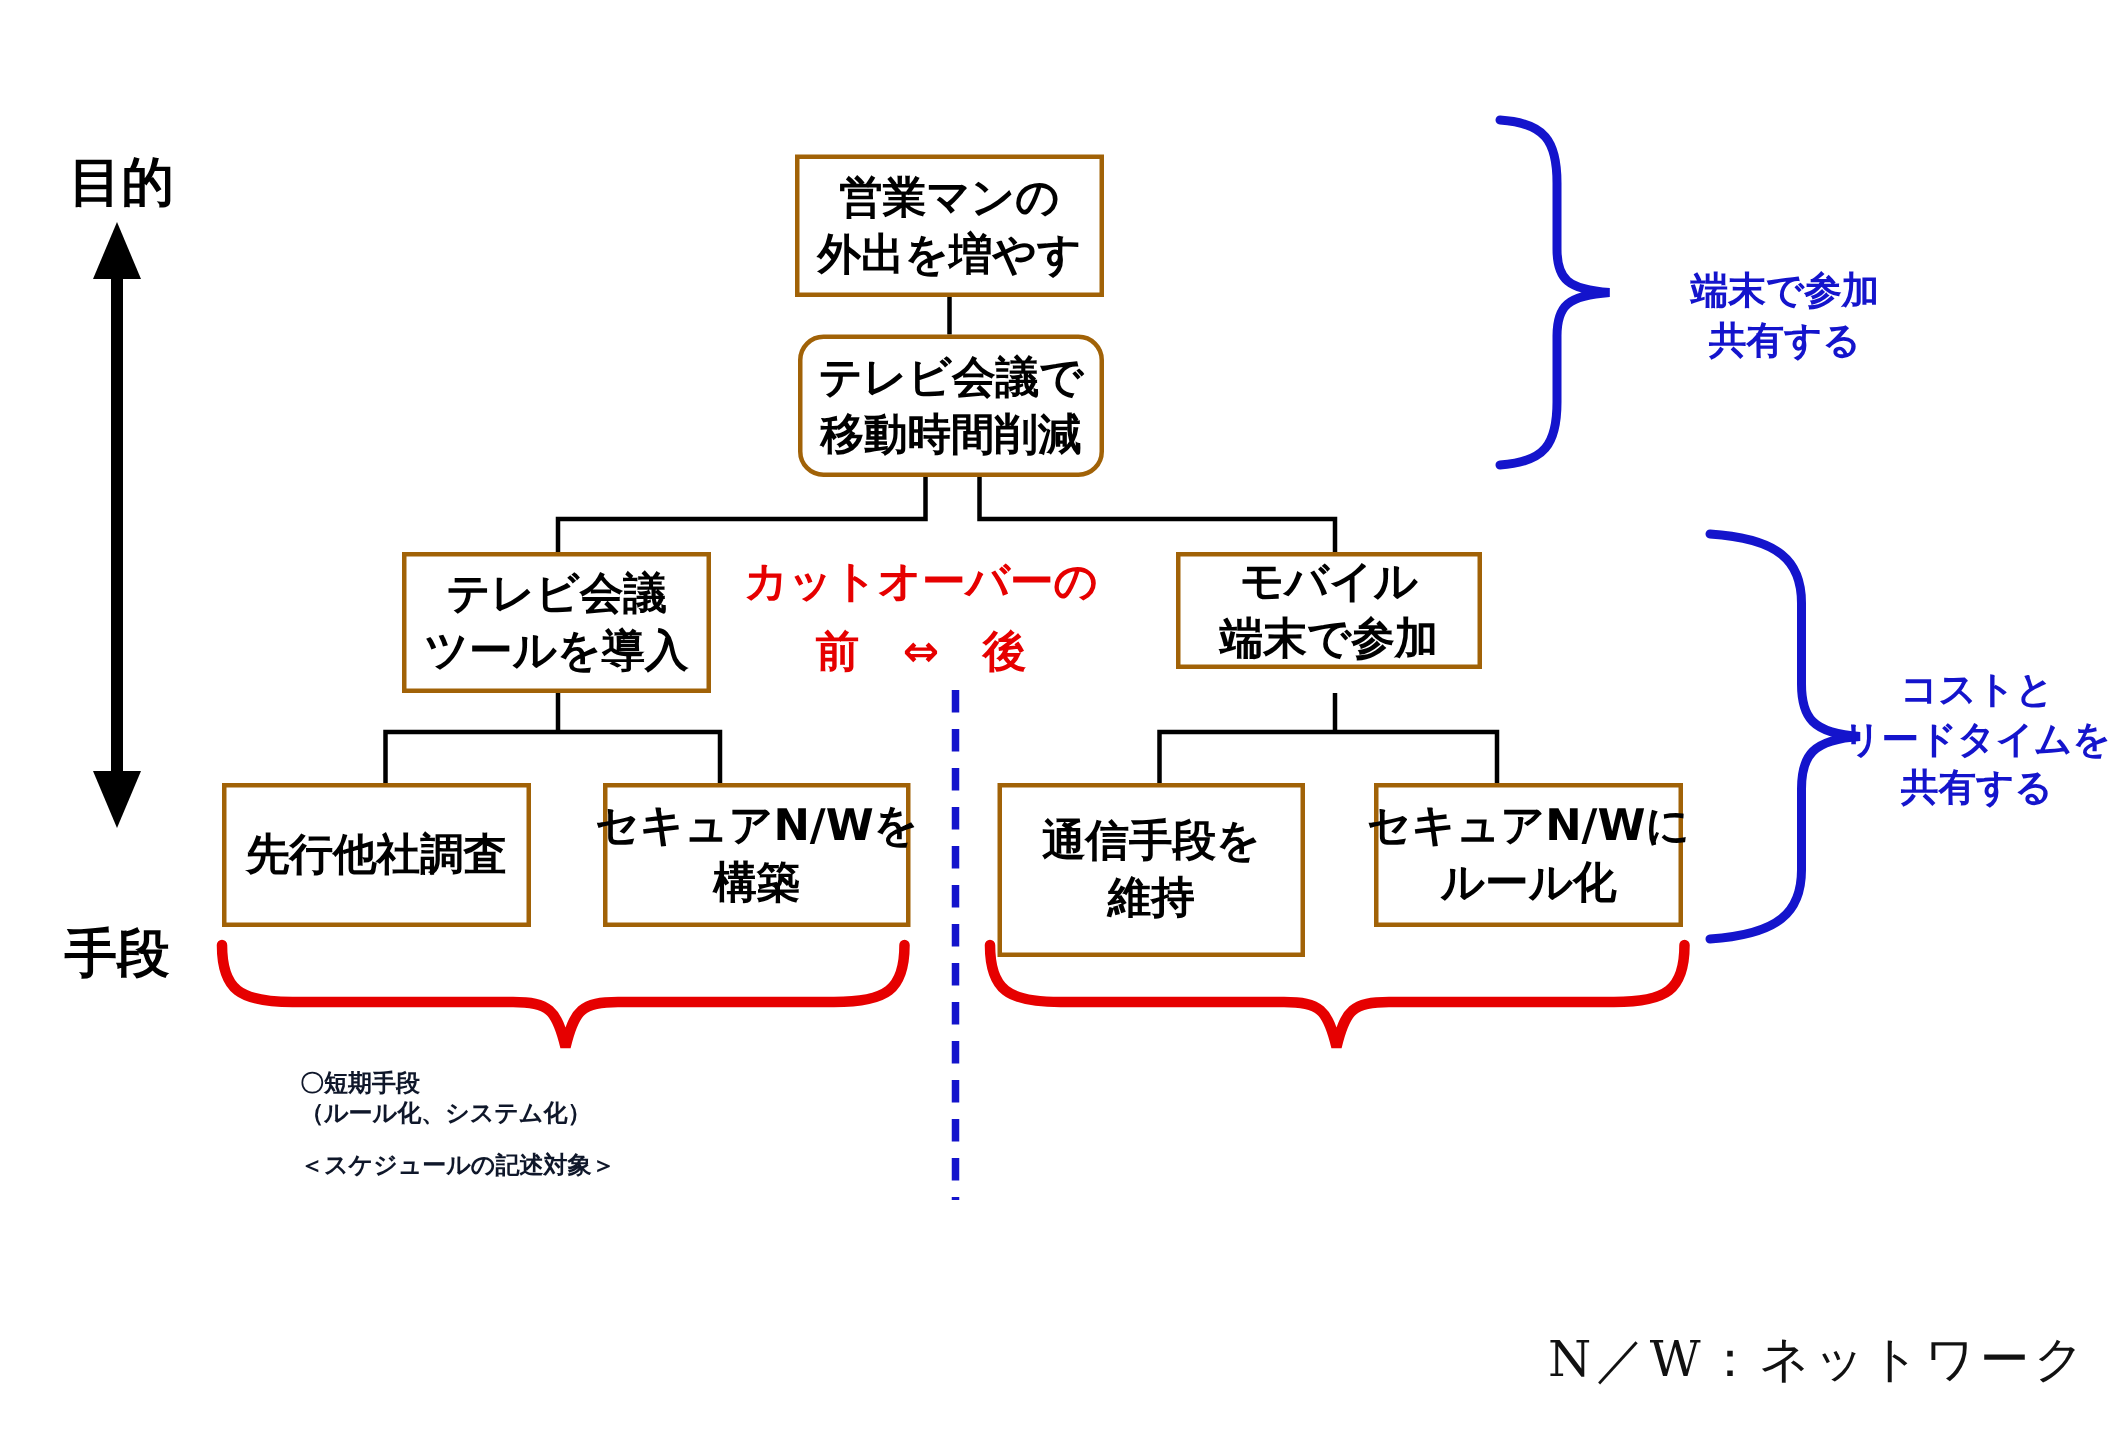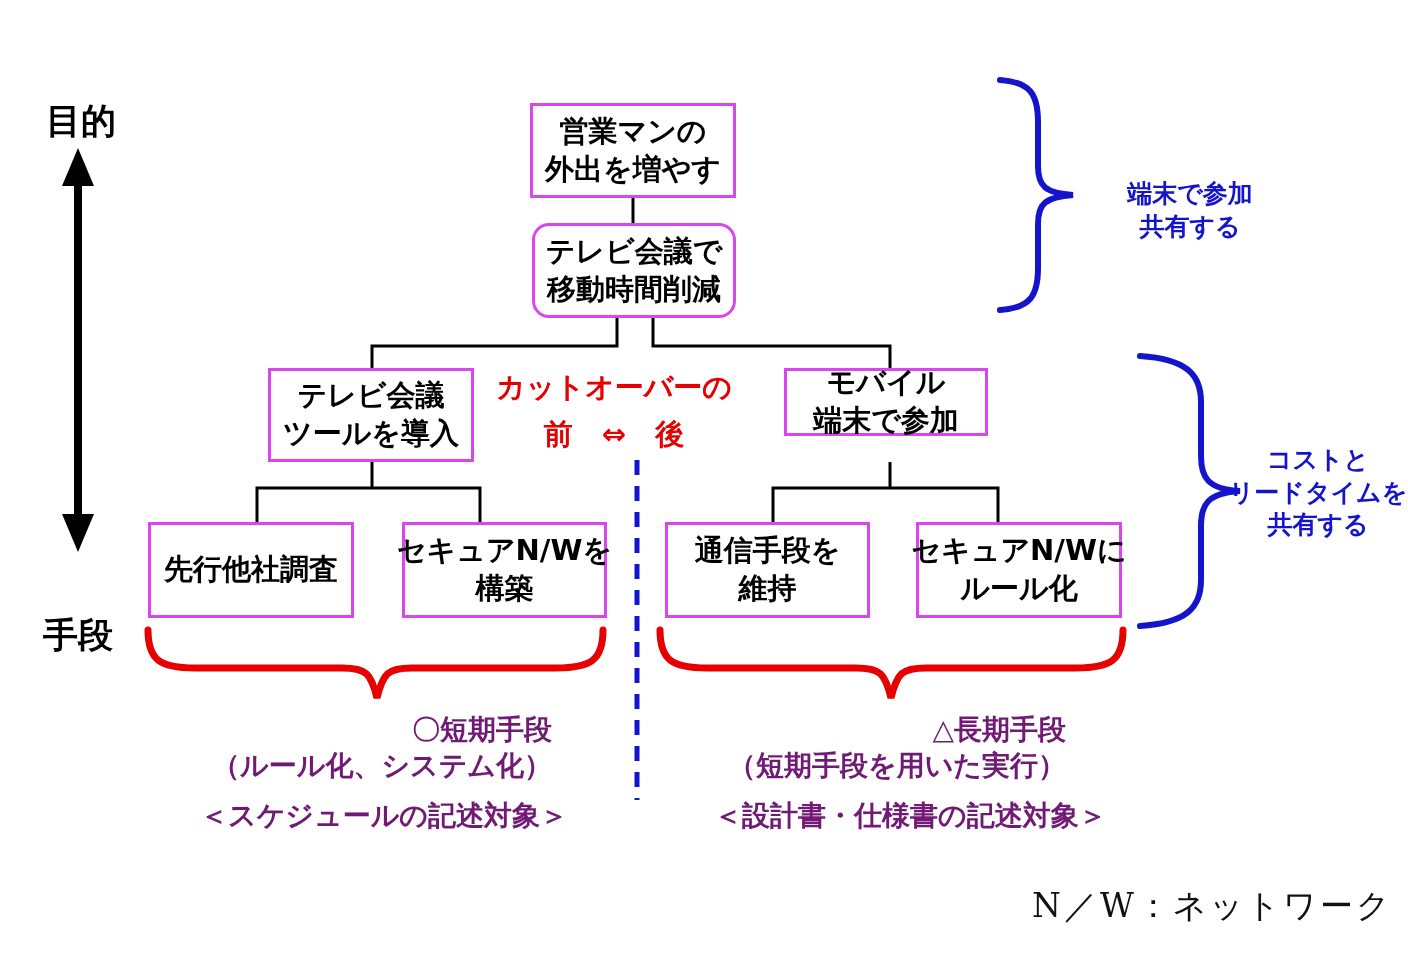--- a/index.html
+++ b/index.html
@@ -8,21 +8,21 @@
     width:1408px;height:965px;
     background:#ffffff;
     font-family:"DejaVu Sans",sans-serif;
     overflow:hidden;
   }
   #lines{position:absolute;left:0;top:0;z-index:1;}
   .node{
     position:absolute;
     box-sizing:border-box;
     background:#ffffff;
-    border:3px solid #d946ef;
+    border:3px solid #a16207;
     display:flex;flex-direction:column;
     align-items:center;justify-content:center;
     font-weight:bold;font-size:29px;line-height:1.3;
     text-align:center;color:#000000;
     z-index:2;white-space:nowrap;
   }
   .axis-label{
     position:absolute;z-index:2;
     font-weight:bold;font-size:35px;color:#000000;
     white-space:nowrap;
@@ -32,22 +32,22 @@
     font-weight:bold;font-size:29px;line-height:1.62;
     color:#e60000;text-align:center;white-space:nowrap;
   }
   .blue-note{
     position:absolute;z-index:2;
     font-weight:bold;font-size:25px;line-height:1.3;
     color:#1414cc;text-align:center;white-space:nowrap;
   }
   .red-note{
     position:absolute;z-index:2;
-    font-weight:bold;font-size:28px;line-height:1.28;
-    color:#701a75;text-align:right;white-space:nowrap;
+    font-weight:bold;font-size:16px;line-height:1.28;
+    color:#0f172a;text-align:left;white-space:nowrap;
   }
   .red-note .spaced{margin-top:14px;}
   .legend{
     position:absolute;z-index:2;
     font-family:"DejaVu Serif",serif;
     font-size:33px;letter-spacing:3px;color:#111111;
     white-space:nowrap;
   }
 </style>
 </head>
@@ -93,35 +93,35 @@
   <div class="node" style="left:532px;top:223px;width:204px;height:95px;border-radius:17px;">
     <div>テレビ会議で</div>
     <div>移動時間削減</div>
   </div>
 
   <div class="node" style="left:268px;top:368px;width:206px;height:94px;align-items:center;">
     <div>テレビ会議</div>
     <div>ツールを導入</div>
   </div>
 
-  <div class="node" style="left:784px;top:368px;width:204px;height:68px;">
+  <div class="node" style="left:784px;top:368px;width:204px;height:78px;">
     <div>モバイル</div>
     <div>端末で参加</div>
   </div>
 
   <div class="node" style="left:148px;top:522px;width:206px;height:96px;">
     <div>先行他社調査</div>
   </div>
 
   <div class="node" style="left:402px;top:522px;width:205px;height:96px;">
     <div>セキュアN/Wを</div>
     <div>構築</div>
   </div>
 
-  <div class="node" style="left:665px;top:522px;width:205px;height:96px;">
+  <div class="node" style="left:665px;top:522px;width:205px;height:116px;">
     <div>通信手段を</div>
     <div>維持</div>
   </div>
 
   <div class="node" style="left:916px;top:522px;width:206px;height:96px;">
     <div>セキュアN/Wに</div>
     <div>ルール化</div>
   </div>
 
   <div class="center-note" style="left:473px;top:364px;width:282px;">
@@ -139,21 +139,16 @@
     <div>リードタイムを</div>
     <div>共有する</div>
   </div>
 
   <div class="red-note" style="left:200px;top:712px;width:352px;">
     <div>〇短期手段</div>
     <div>（ルール化、システム化）</div>
     <div class="spaced">＜スケジュールの記述対象＞</div>
   </div>
 
-  <div class="red-note" style="left:714px;top:712px;width:352px;">
-    <div>△長期手段</div>
-    <div>（短期手段を用いた実行）</div>
-    <div class="spaced">＜設計書・仕様書の記述対象＞</div>
-  </div>
 
   <div class="legend" style="left:1032px;top:884px;">N／W：ネットワーク</div>
 
 </div>
 
 </body></html>

